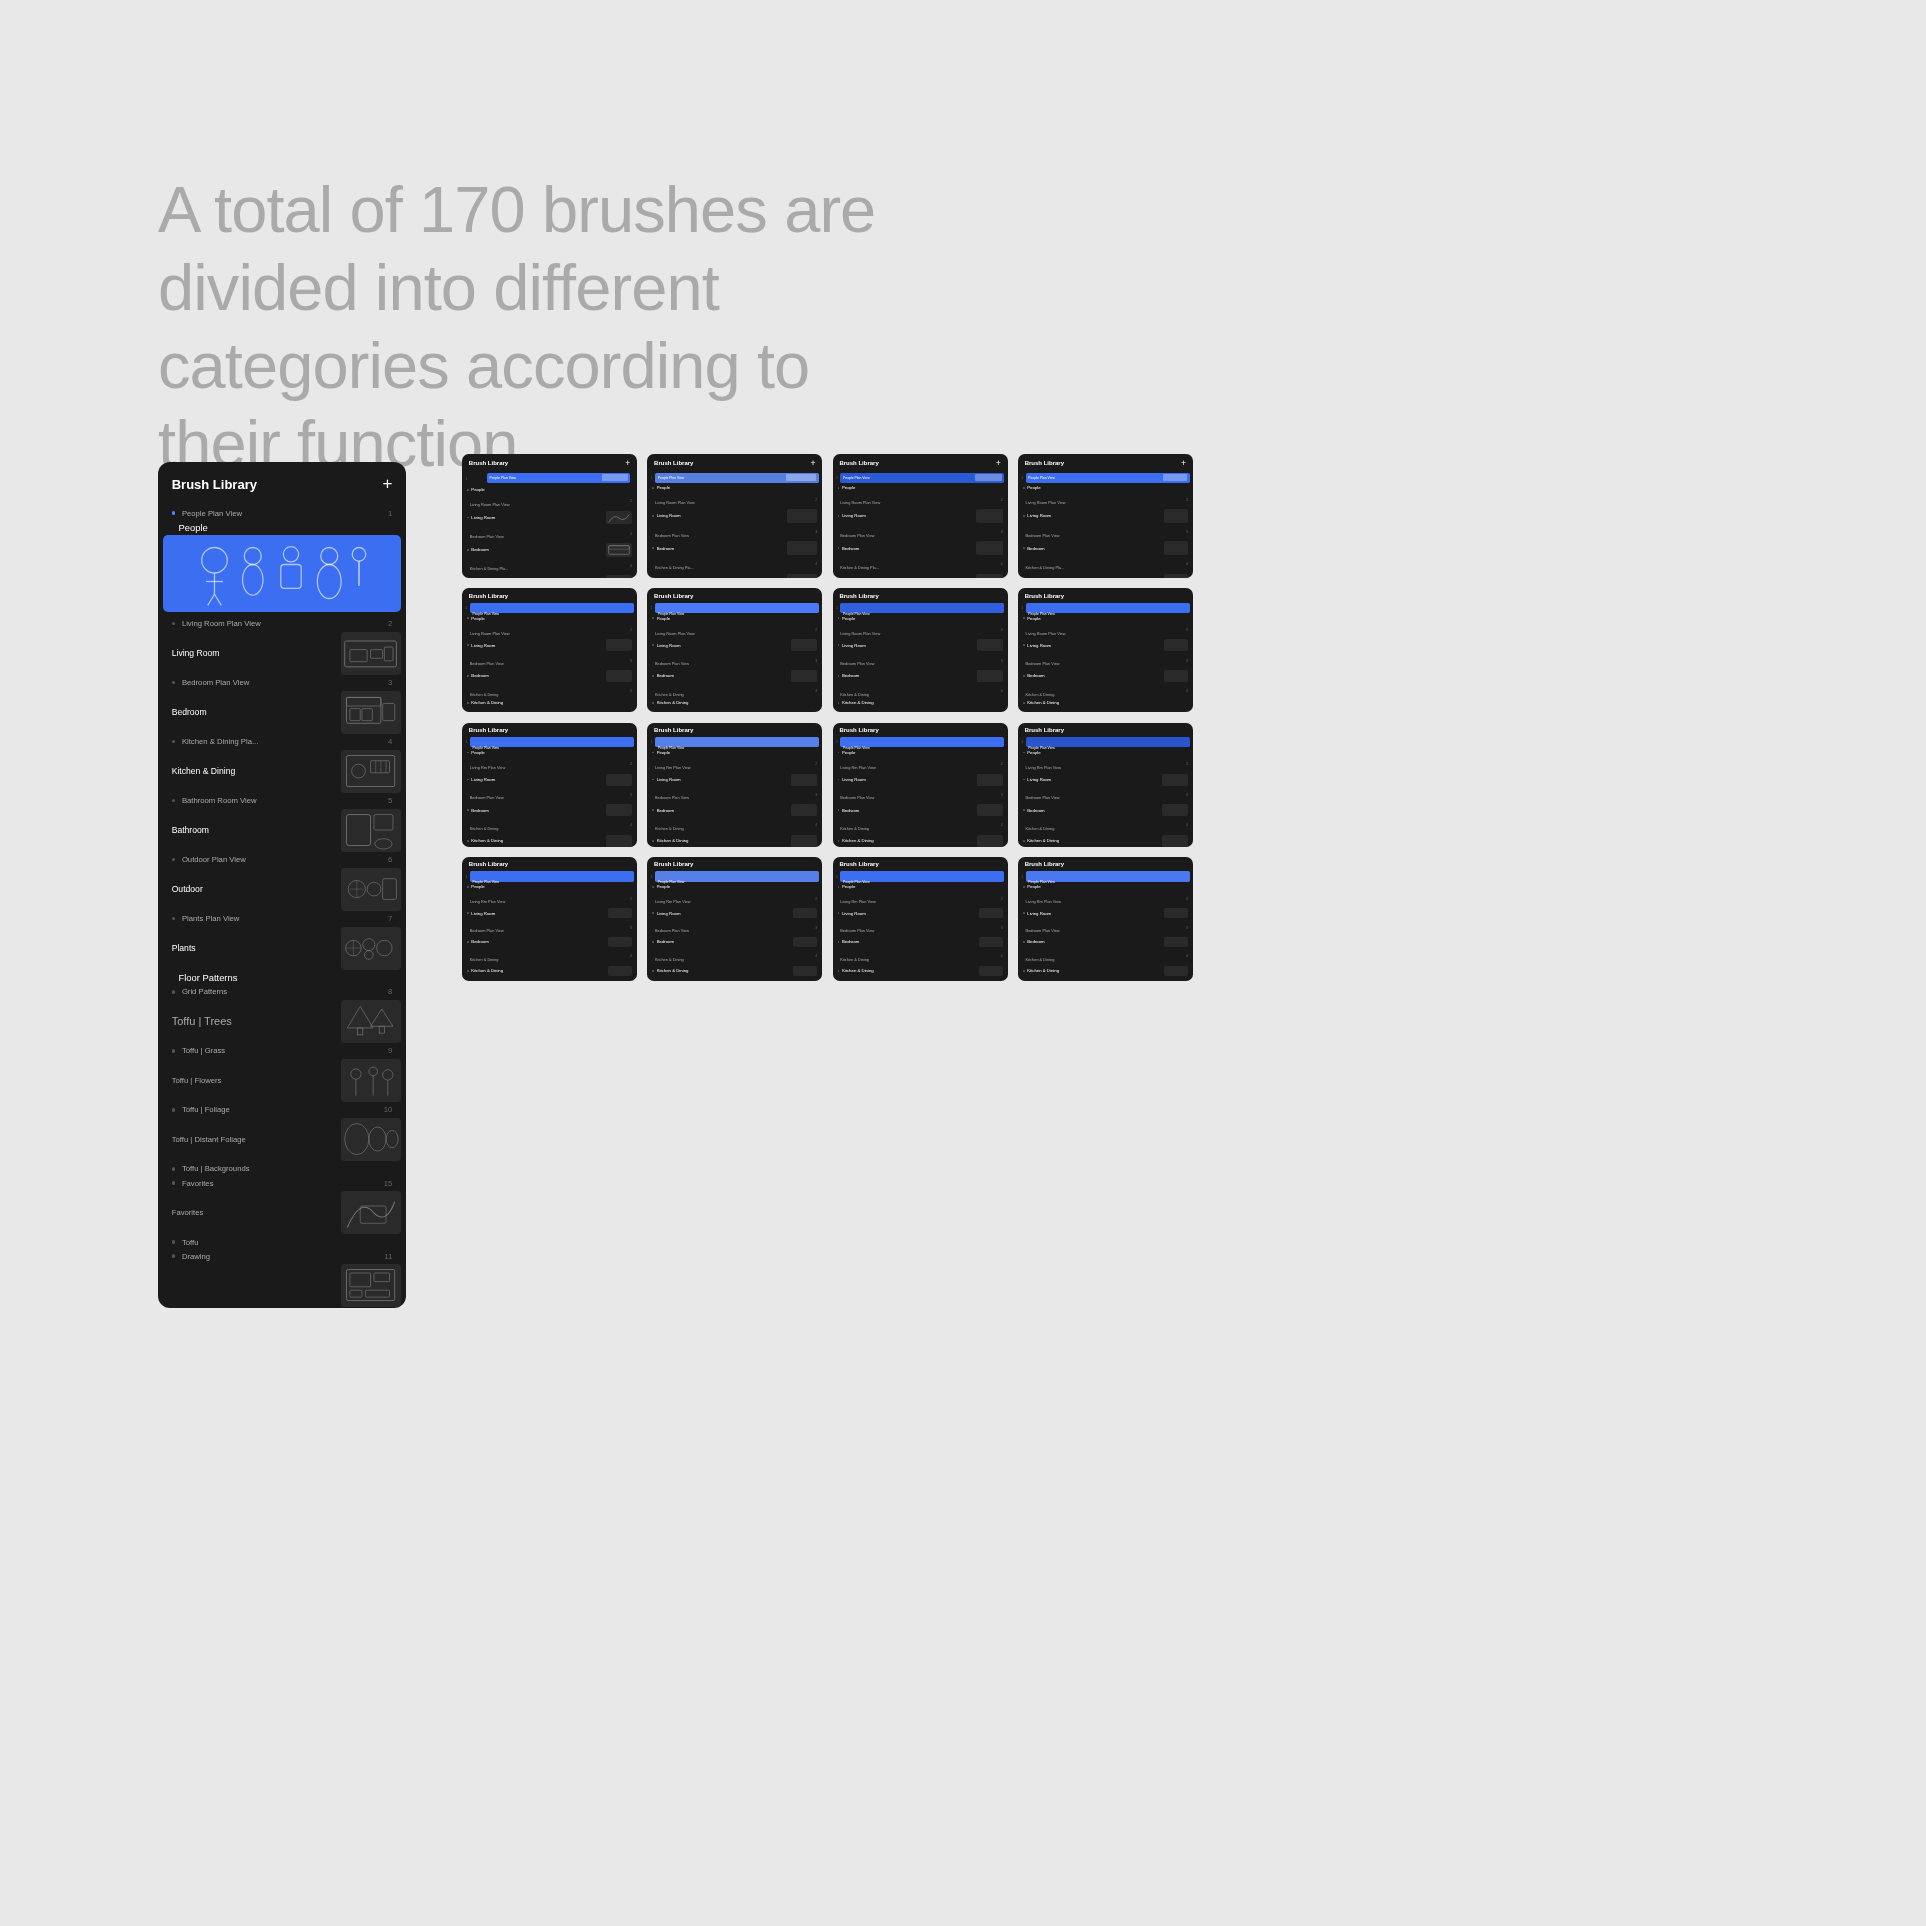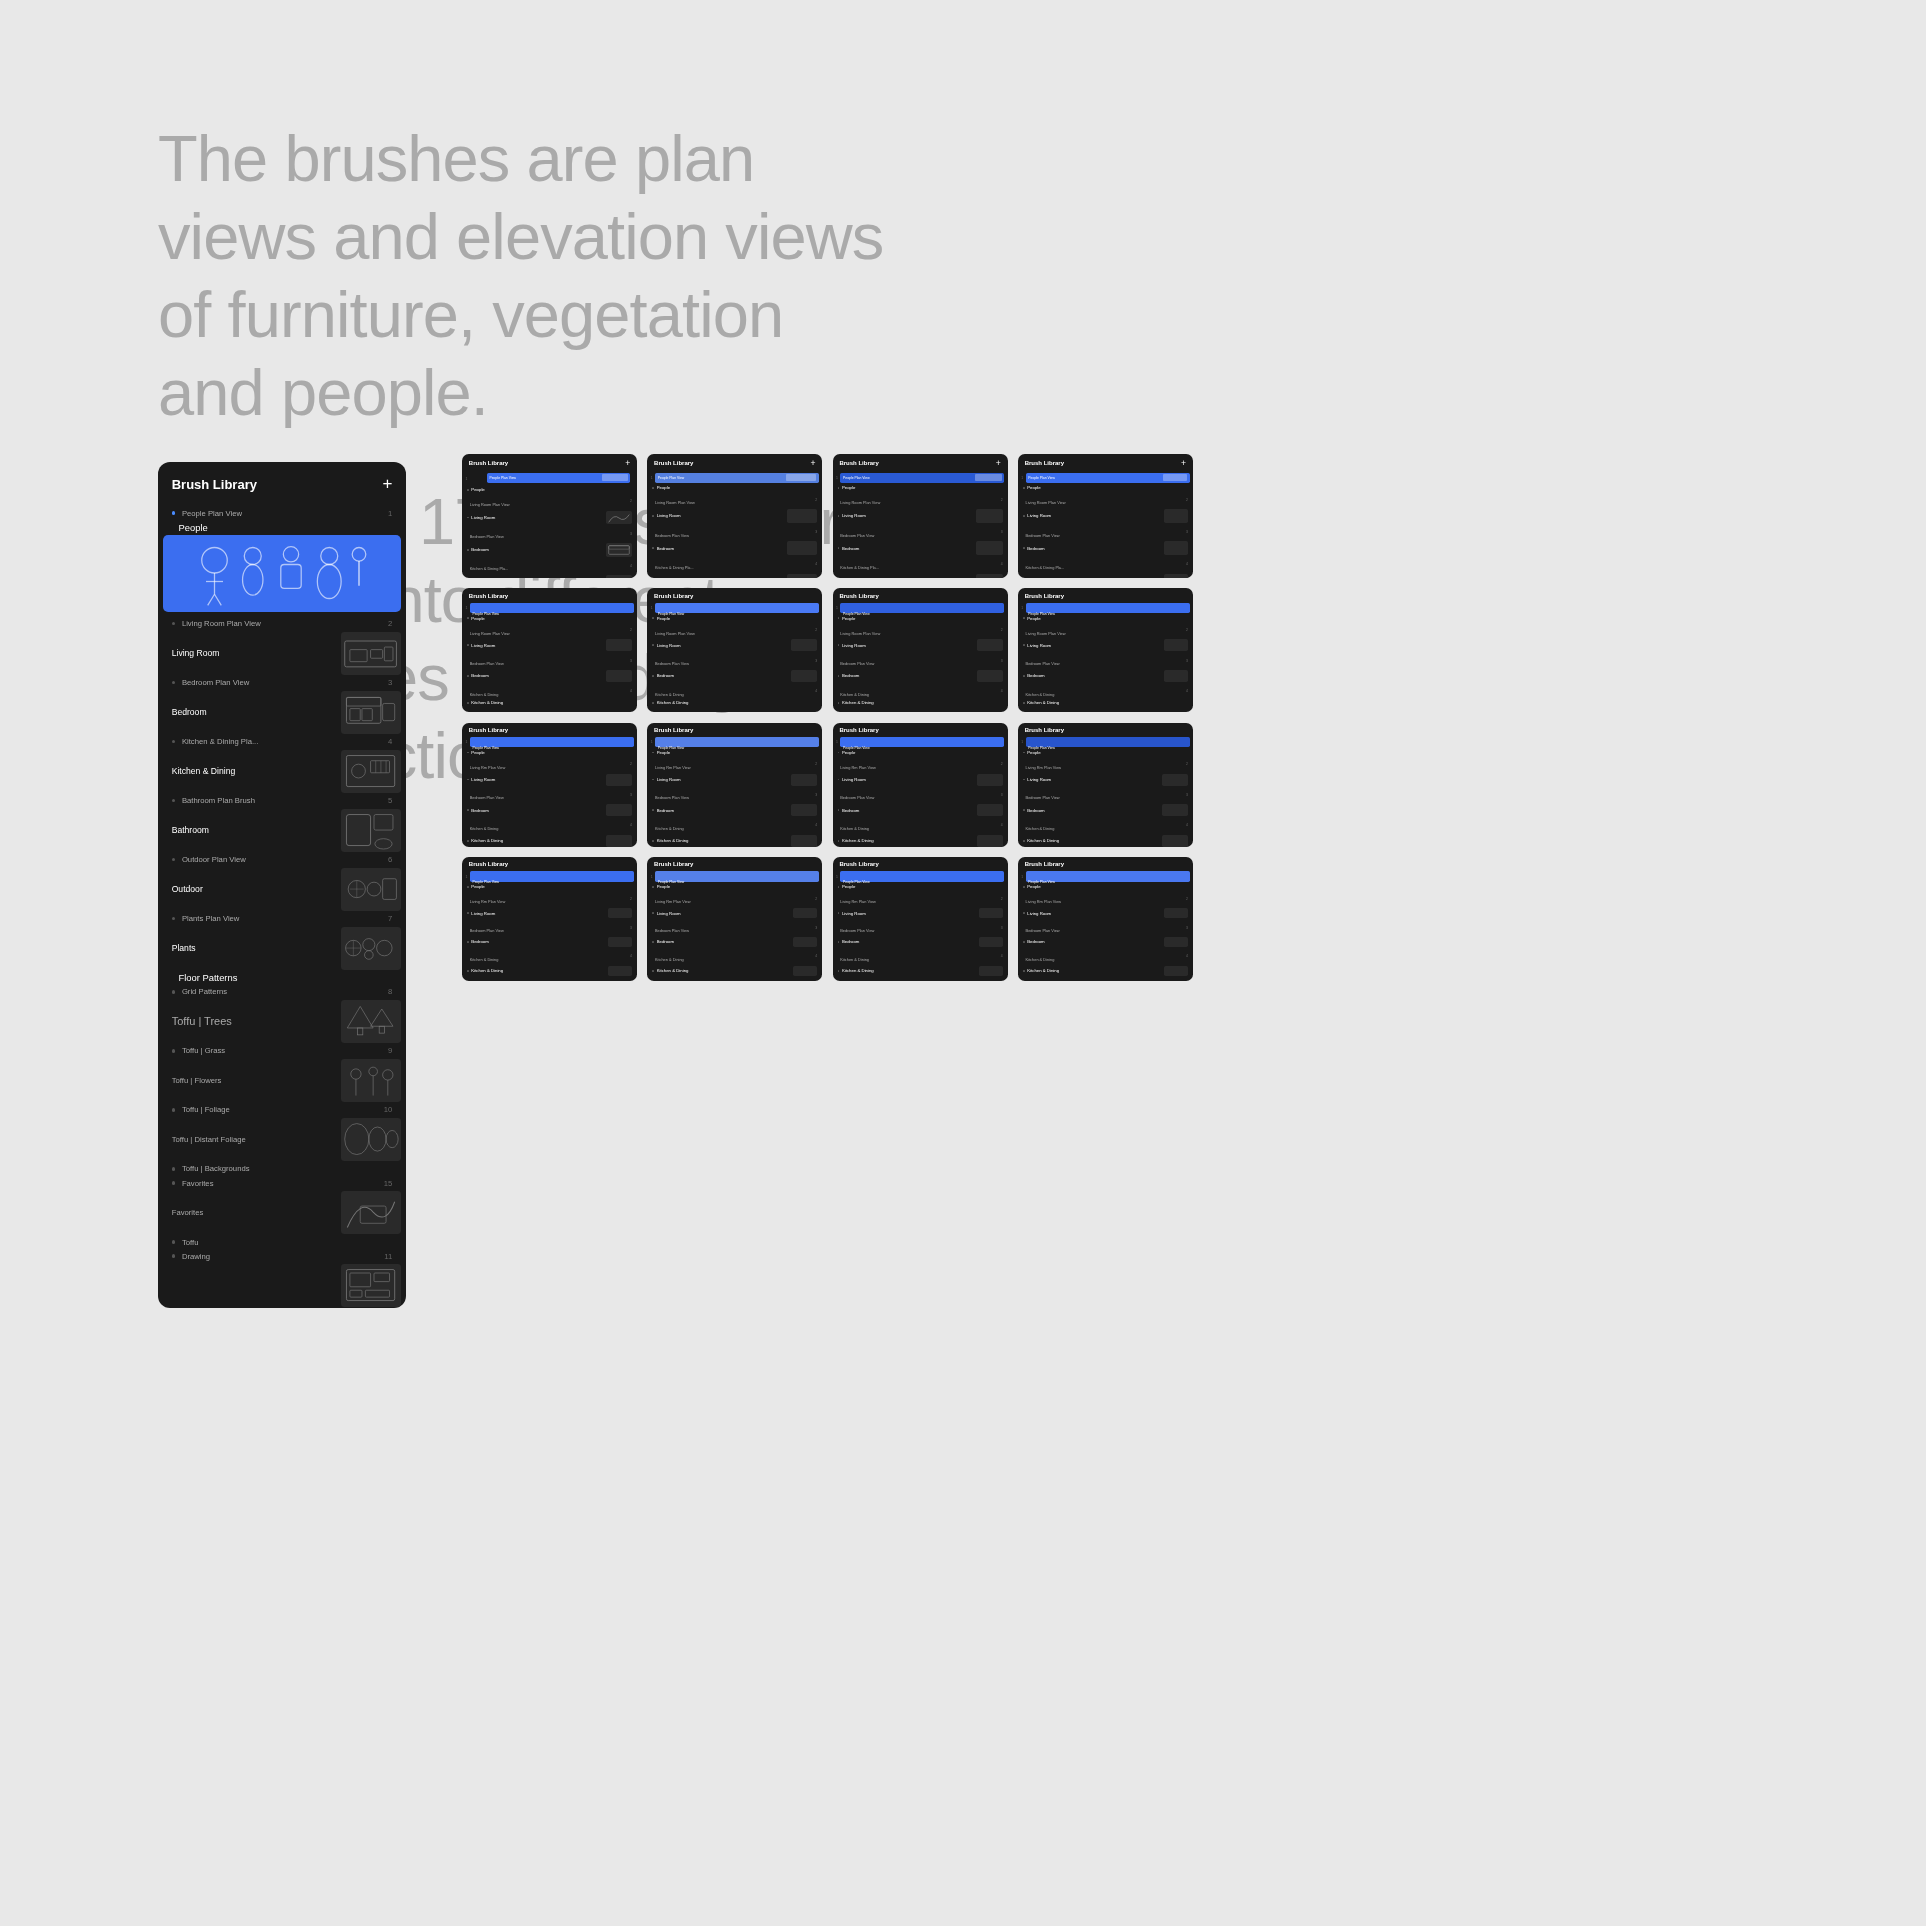--- a/index.html
+++ b/index.html
@@ -203,24 +203,20 @@
     .mini-text.white {
       color: #fff;
       font-size: 4.3px;
     }
 
   </style>
 </head>
 <body>
 
 <div class="hero-text">
-  <h1>
-    <span>The brushes are plan views and elevation views</span><br>
-    <span>of furniture, vegetation and people.</span>
-  </h1>
   <h2>
     <span>A total of 170 brushes are divided into different</span><br>
     <span>categories according to their function.</span>
   </h2>
 </div>
 
 <div class="panel-left">
   <div class="panel-header">
     <span class="panel-header-title">Brush Library</span>
     <span class="panel-header-plus">+</span>
@@ -313,21 +309,21 @@
         <rect x="32" y="10" width="22" height="14" rx="1" fill="none" stroke="#888" stroke-width="0.8"></rect>
         <line x1="38" y1="10" x2="38" y2="24" stroke="#888" stroke-width="0.6"></line>
         <line x1="44" y1="10" x2="44" y2="24" stroke="#888" stroke-width="0.6"></line>
         <line x1="50" y1="10" x2="50" y2="24" stroke="#888" stroke-width="0.6"></line>
       </svg>
     </div>
   </div>
 
   <div class="panel-section">
     <span class="panel-section-dot"></span>
-    <span class="panel-section-label">Bathroom Plan Brush</span>
+    <span class="panel-section-label">Bathroom Room View</span>
     <span class="panel-section-num">5</span>
   </div>
   <div class="cat-row">
     <div class="cat-info">
       <div class="cat-name">Bathroom</div>
     </div>
     <div class="cat-thumb">
       <svg width="56" height="39" viewBox="0 0 65 45">
         <rect x="4" y="4" width="28" height="36" rx="3" fill="none" stroke="#888" stroke-width="1"></rect>
         <rect x="36" y="4" width="22" height="18" rx="2" fill="none" stroke="#888" stroke-width="0.8"></rect>

